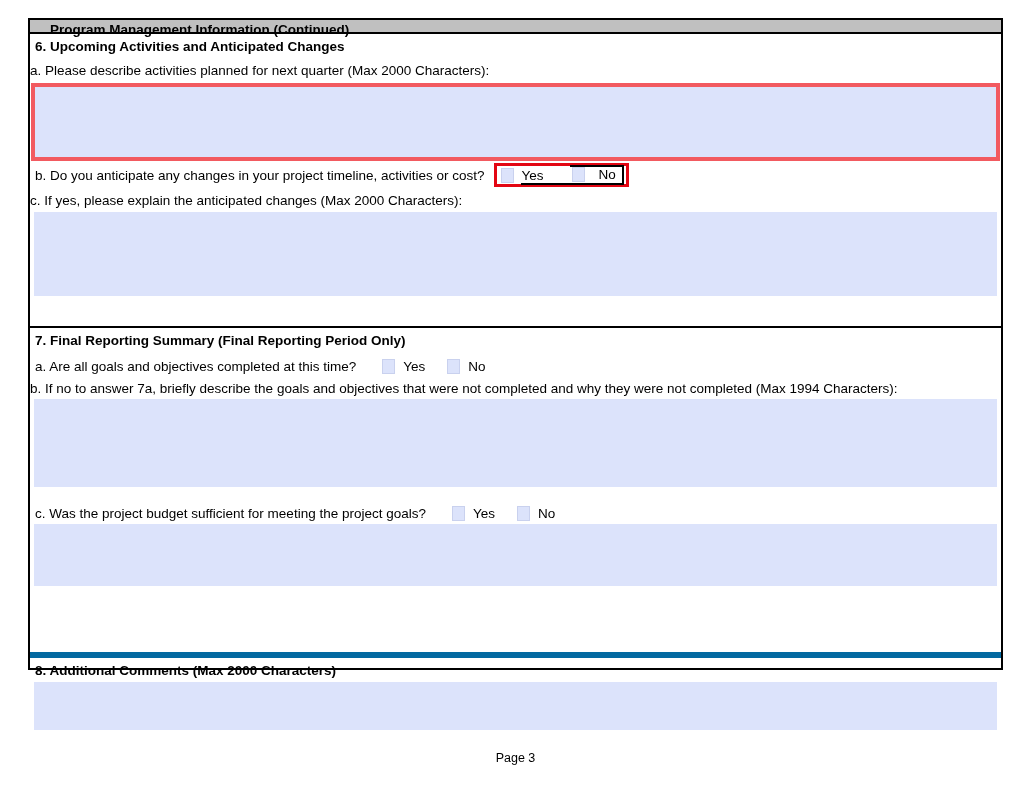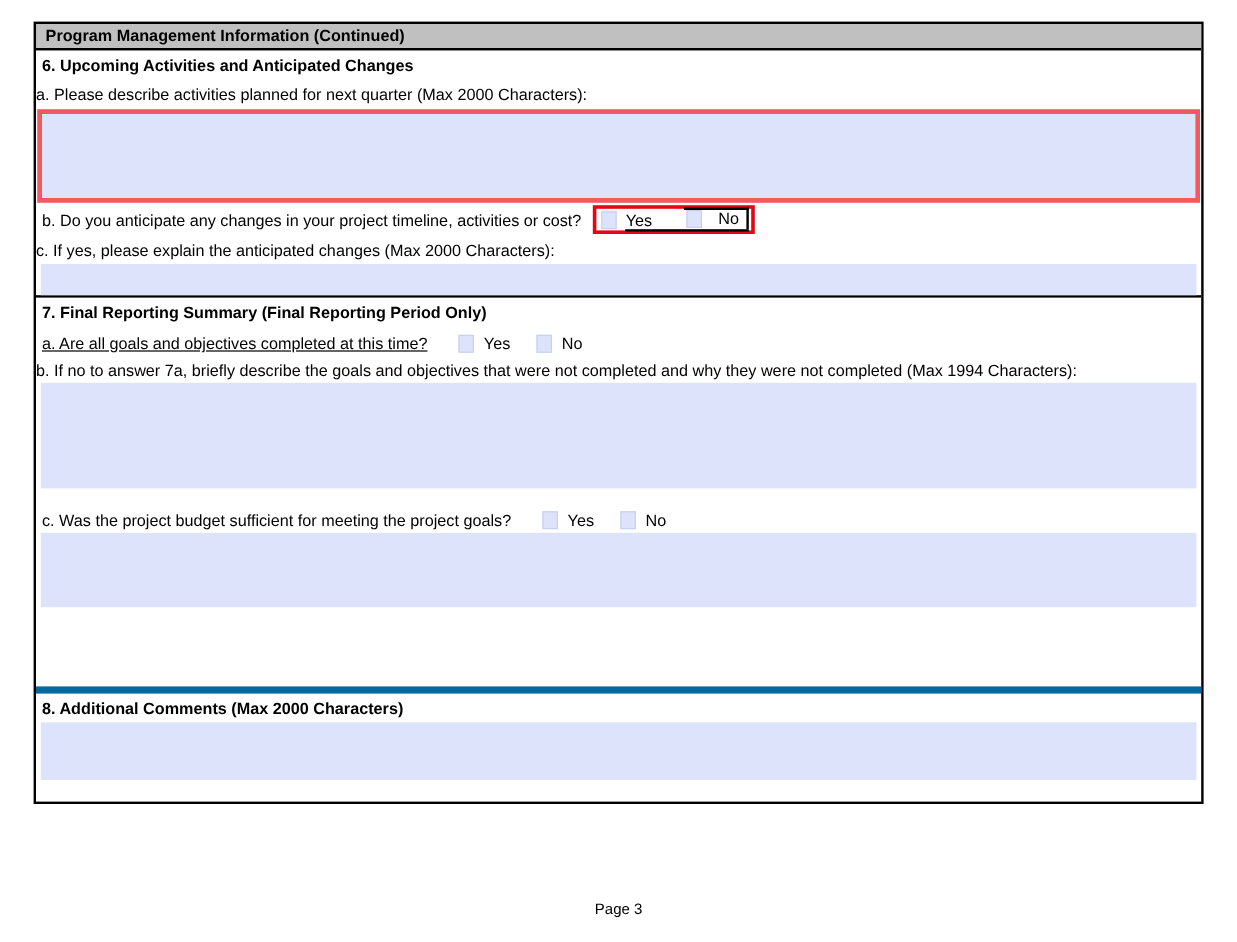--- a/index.html
+++ b/index.html
@@ -3,25 +3,25 @@
 <meta charset="utf-8">
 <style>
   * { margin:0; padding:0; box-sizing:border-box; }
   html,body { width:1031px; height:785px; background:#ffffff;
     font-family:"Liberation Sans", sans-serif; color:#000; }
   body { position:relative; overflow:hidden; }
 
   .form-wrap { position:absolute; left:28px; top:18px; width:975px; height:652px;
     border:2px solid #000; background:#fff; }
 
-  .title-bar { height:22px; background:#c0c0c0; border-bottom:2px solid #000;
-    font-weight:bold; font-size:13.5px; line-height:19px; padding-left:8px; }
+  .title-bar { height:14px; background:#c0c0c0; border-bottom:2px solid #000;
+    font-weight:bold; font-size:13.5px; line-height:19px; padding-left:20px; }
 
   .section { position:relative; overflow:hidden; }
-  .sec6 { height:206px; border-bottom:2px solid #000; }
+  .sec6 { height:294px; border-bottom:2px solid #000; }
   .sec7 { height:330px; border-bottom:6px solid #0369a1; }
   .sec8 { height:72px; }
 
   .sec-title { font-weight:bold; font-size:13.5px; line-height:15px;
     margin:5px 0 0 5px; }
   .q-label { font-size:13.5px; line-height:15px; margin:9px 0 0 0; }
 
   .field { background:#dce3fb; margin:0 4px; }
   .field-red-wrap { margin:5px 1px 0 1px; border:4px solid #f25a60; }
   .field-red-wrap .field { margin:0; height:70px; }
@@ -84,21 +84,21 @@
     </div>
 
     <div class="q-label" style="margin-top:6px;">c. If yes, please explain the anticipated changes (Max 2000 Characters):</div>
     <div class="field f-c6c"></div>
   </div>
 
   <div class="section sec7">
     <div class="sec-title">7. Final Reporting Summary (Final Reporting Period Only)</div>
 
     <div class="row q-row plain-yn" style="margin-top:11px;">
-      <span class="q-label" style="margin:0;text-decoration:underline;">a. Are all goals and objectives completed at this time?</span>
+      <span class="q-label" style="margin:0;">a. Are all goals and objectives completed at this time?</span>
       <span class="cb first"></span>
       <span class="yn-label">Yes</span>
       <span class="cb second"></span>
       <span class="yn-label">No</span>
     </div>
 
     <div class="q-label" style="margin-top:7px;">b. If no to answer 7a, briefly describe the goals and objectives that were not completed and why they were not completed (Max 1994 Characters):</div>
     <div class="field f-c7b"></div>
 
     <div class="row q-row plain-yn" style="margin-top:19px;">

